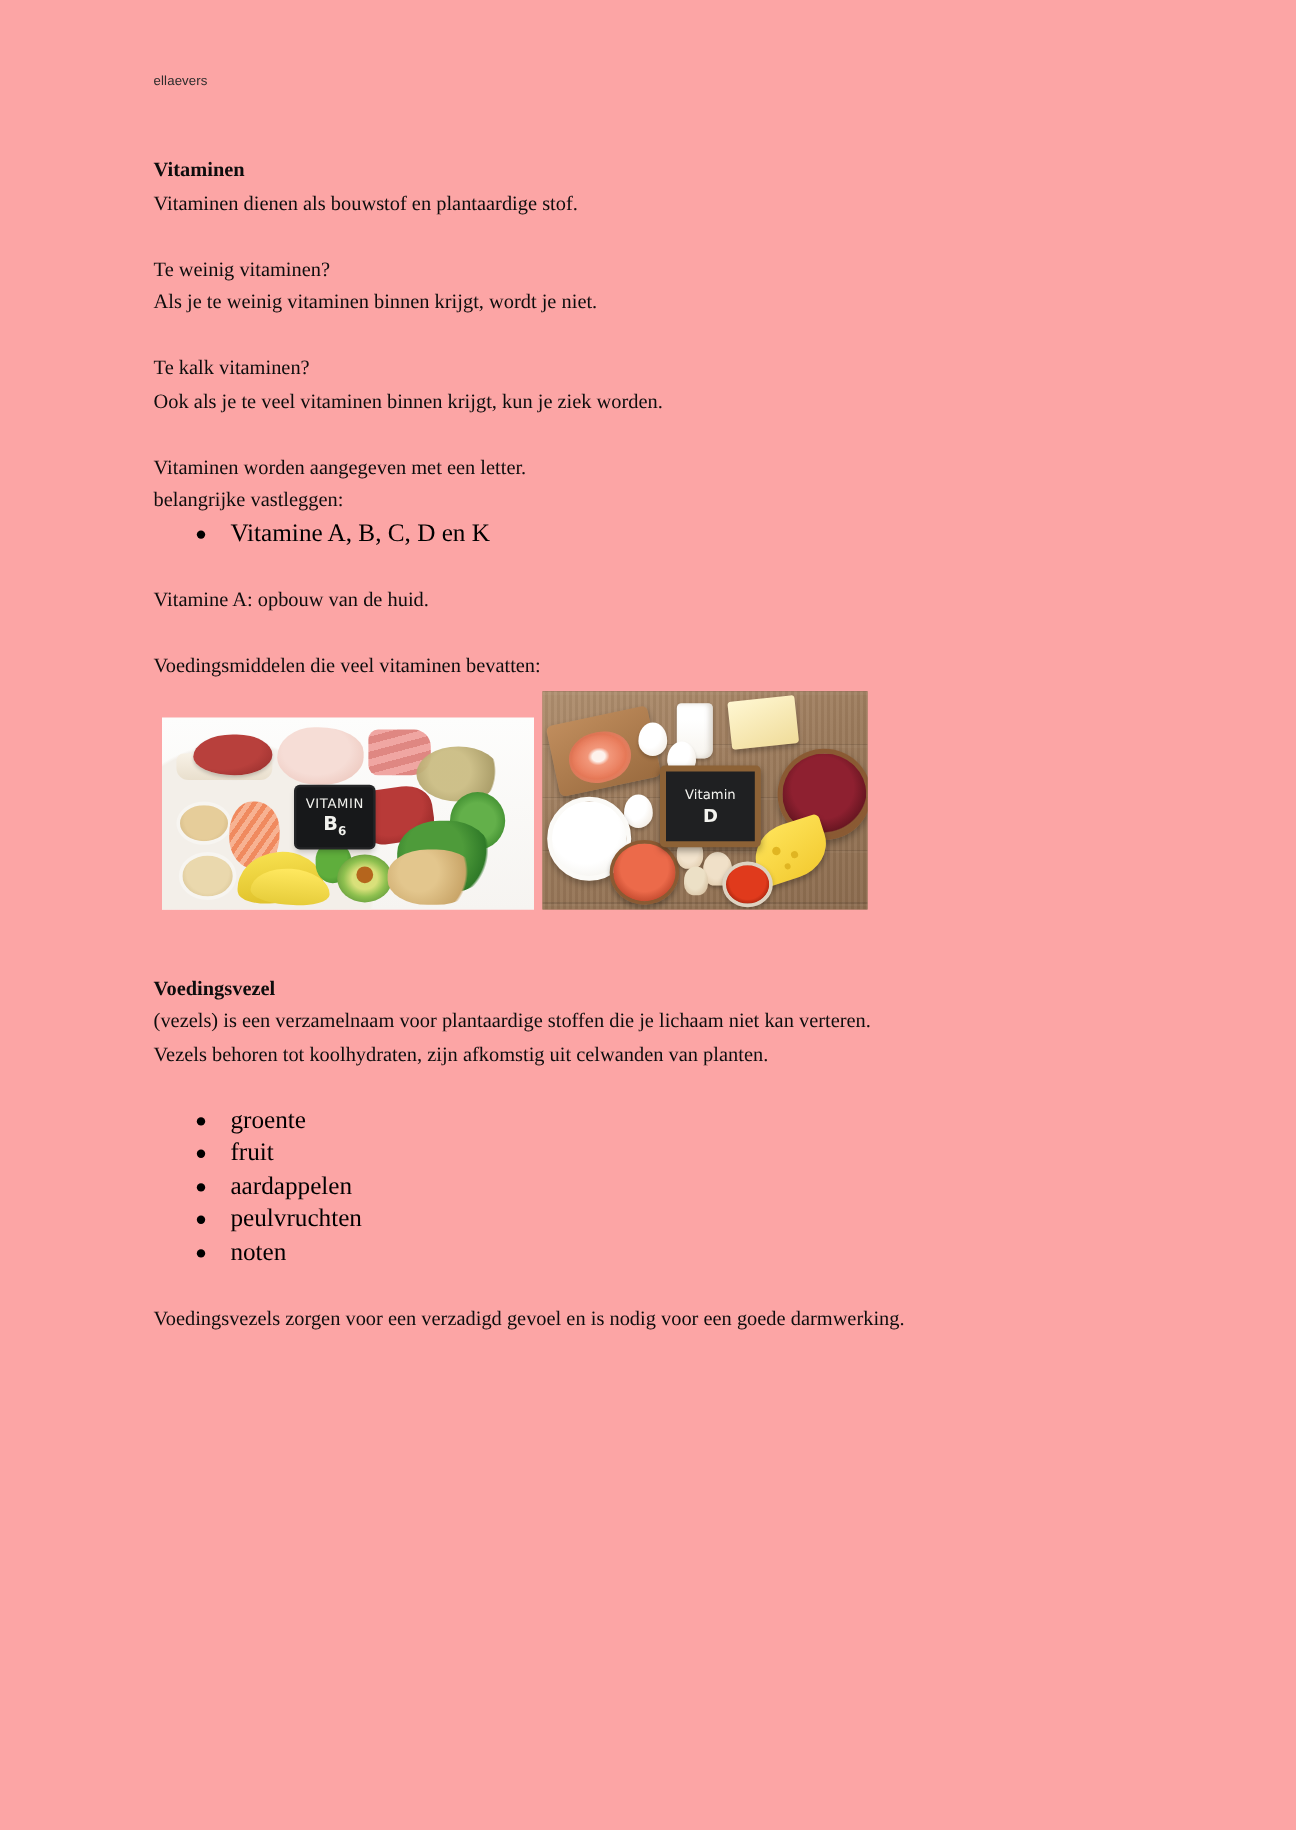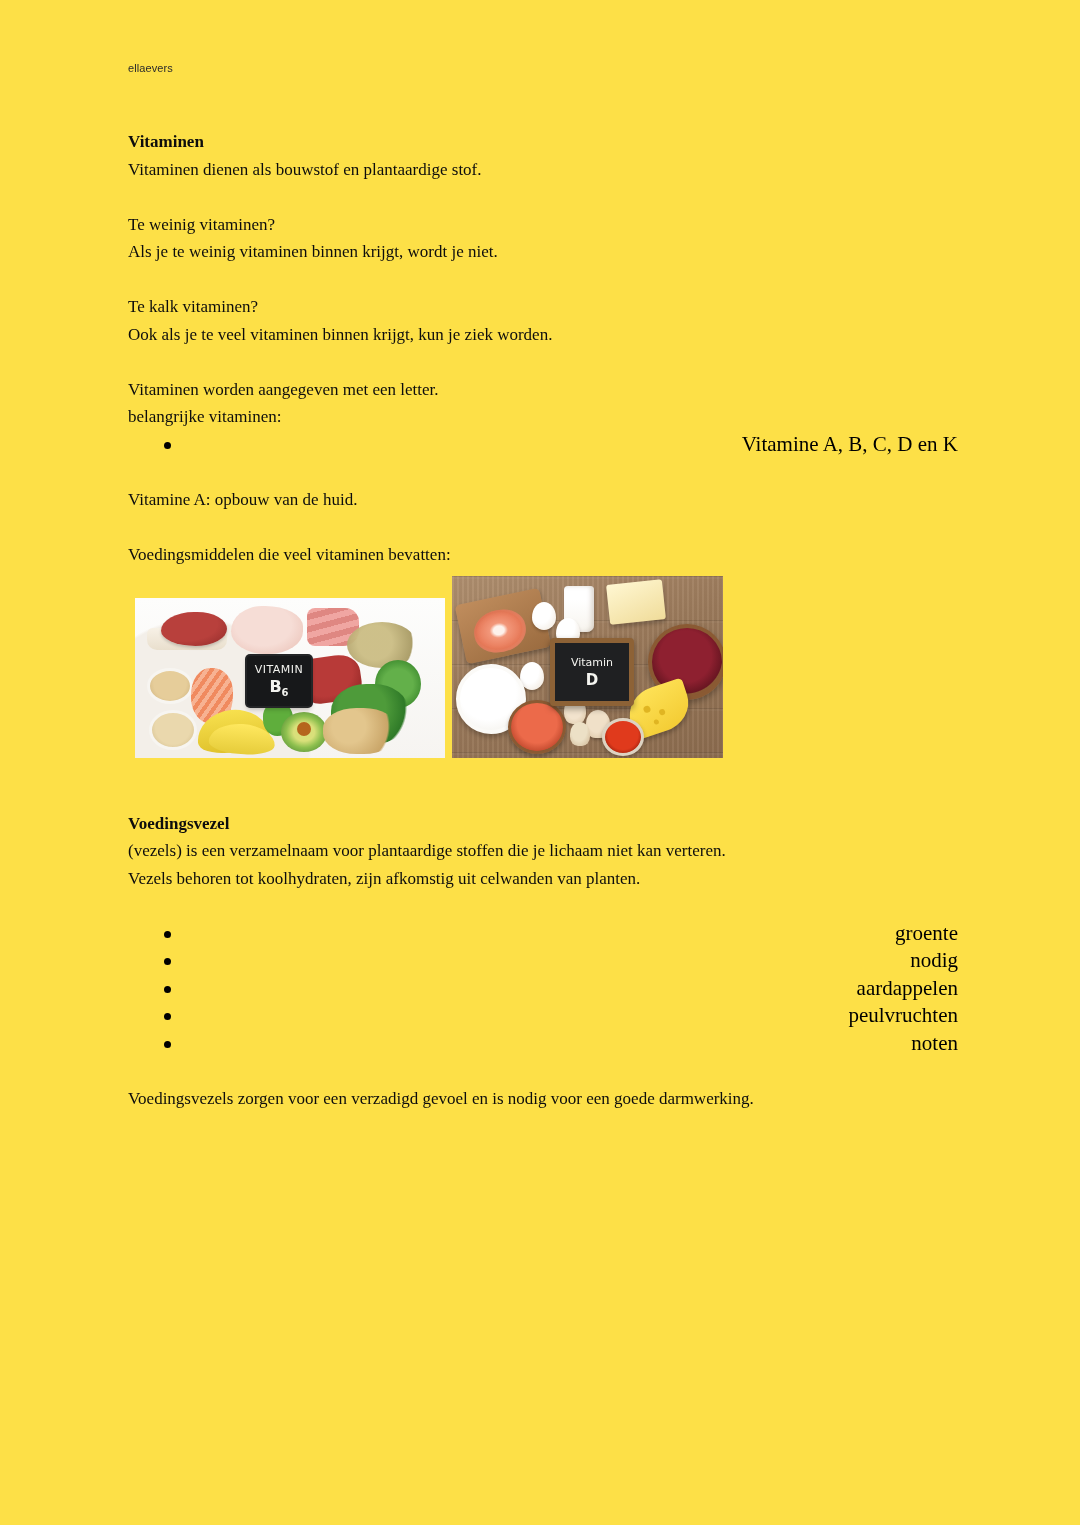--- a/index.html
+++ b/index.html
@@ -12,21 +12,21 @@
     height: 1525px;
     position: relative;
     font-family: "Liberation Serif", "DejaVu Serif", serif;
     color: #000000;
     overflow: hidden;
   }
 
   .page {
     position: absolute;
     inset: 0;
-    background: #fde047;
+    background: #fca5a5;
   }
 
   .header-user {
     position: absolute;
     left: 128px;
     top: 62px;
     font-family: "Liberation Sans", sans-serif;
     font-size: 11px;
     color: #2b2b2b;
     letter-spacing: 0.1px;
@@ -53,21 +53,20 @@
   ul.bullets {
     list-style: none;
     margin: 0;
     padding: 0;
   }
   ul.bullets li {
     position: relative;
     font-size: 21px;
     line-height: 27.5px;
     padding-left: 64px;
-    text-align: right;
   }
   ul.bullets li .dot {
     position: absolute;
     left: 36px;
     top: 11px;
     width: 7px;
     height: 7px;
     background: #000;
     border-radius: 50%;
   }
@@ -294,21 +293,21 @@
     <div class="para">Als je te weinig vitaminen binnen krijgt, wordt je niet.</div>
 
     <div class="spacer-line"></div>
 
     <div class="para">Te kalk vitaminen?</div>
     <div class="para">Ook als je te veel vitaminen binnen krijgt, kun je ziek worden.</div>
 
     <div class="spacer-line"></div>
 
     <div class="para">Vitaminen worden aangegeven met een letter.</div>
-    <div class="para">belangrijke vitaminen:</div>
+    <div class="para">belangrijke vastleggen:</div>
 
     <ul class="bullets">
       <li>
         <span class="dot"></span>
         <span>Vitamine A, B, C, D en K</span>
       </li>
     </ul>
 
     <div class="spacer-line"></div>
 
@@ -330,21 +329,21 @@
     <div class="spacer-line"></div>
 
 
     <ul class="bullets">
       <li>
         <span class="dot"></span>
         <span>groente</span>
       </li>
       <li>
         <span class="dot"></span>
-        <span>nodig</span>
+        <span>fruit</span>
       </li>
       <li>
         <span class="dot"></span>
         <span>aardappelen</span>
       </li>
       <li>
         <span class="dot"></span>
         <span>peulvruchten</span>
       </li>
       <li>

